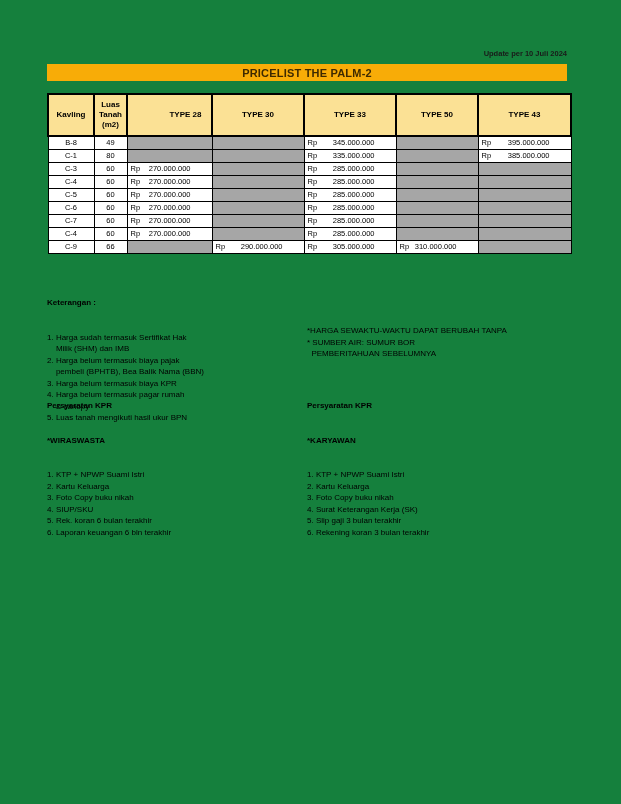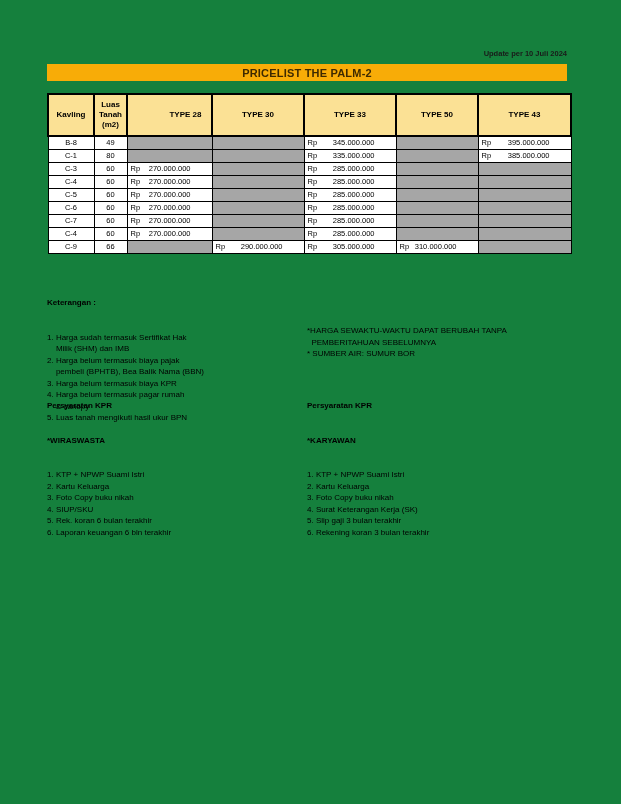--- a/index.html
+++ b/index.html
@@ -152,21 +152,21 @@
           <td class="na" style="background: rgb(166, 166, 166);"></td>
         </tr>
       </tbody>
   </table>
 
   <div class="keterangan textblock">
     <div class="heading">Keterangan :</div>
     <div><div>1. Harga sudah termasuk Sertifikat Hak</div><div>    Milik (SHM) dan IMB</div><div>2. Harga belum termasuk biaya pajak</div><div>    pembeli (BPHTB), Bea Balik Nama (BBN)</div><div>3. Harga belum termasuk biaya KPR</div><div>4. Harga belum termasuk pagar rumah</div><div>    &amp; canopy</div><div>5. Luas tanah mengikuti hasil ukur BPN</div></div>
   </div>
 
-  <div class="price-notes textblock"><div>*HARGA SEWAKTU-WAKTU DAPAT BERUBAH TANPA</div><div>  PEMBERITAHUAN SEBELUMNYA</div><div>* SUMBER AIR: SUMUR BOR</div></div>
+  <div class="price-notes textblock"><div>*HARGA SEWAKTU-WAKTU DAPAT BERUBAH TANPA</div><div>* SUMBER AIR: SUMUR BOR</div><div>  PEMBERITAHUAN SEBELUMNYA</div></div>
 
   <div class="kpr-left textblock">
     <div class="heading">Persyaratan KPR</div>
     <div class="subheading">*WIRASWASTA</div>
     <div><div>1. KTP + NPWP Suami Istri</div><div>2. Kartu Keluarga</div><div>3. Foto Copy buku nikah</div><div>4. SIUP/SKU</div><div>5. Rek. koran 6 bulan terakhir</div><div>6. Laporan keuangan 6 bln terakhir</div></div>
   </div>
 
   <div class="kpr-right textblock">
     <div class="heading">Persyaratan KPR</div>
     <div class="subheading">*KARYAWAN</div>

